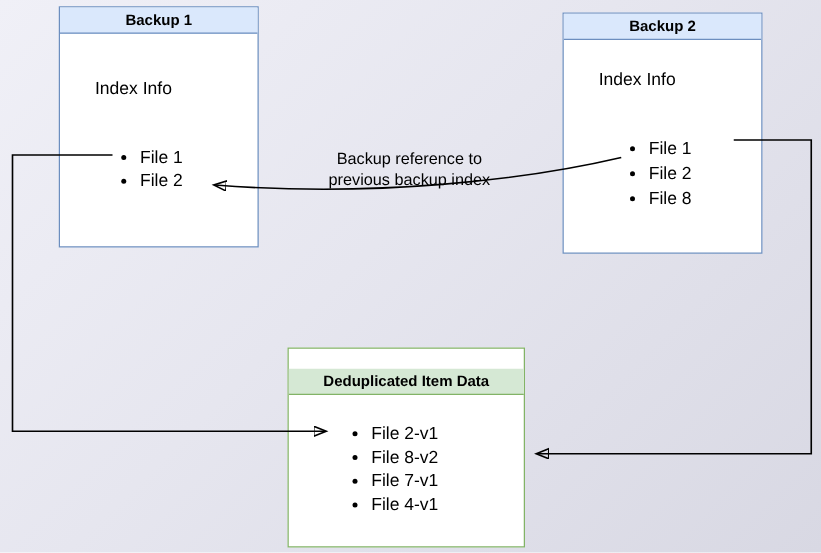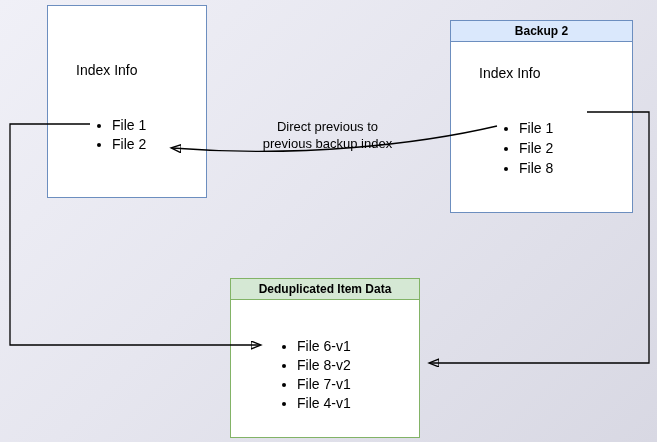--- a/index.html
+++ b/index.html
@@ -21,37 +21,37 @@
   .box .header{
     height:20px;
     line-height:20px;
     text-align:center;
     font-size:12px;
     font-weight:bold;
     background:#dae8fc;
     border-bottom:1px solid #6c8ebf;
   }
   .box.green{border-color:#82b366;}
-  .box.green .header{background:#d5e8d4;border-bottom-color:#82b366;}
+  .box.green .header{background:#d5e8d4;border-bottom-color:#82b366;margin-top:16px;}
   .index-label{
     position:absolute;
     font-size:14px;
   }
   ul.file-list{
     position:absolute;
     margin:0;
     padding-left:18px;
     font-size:14px;
     list-style:disc;
   }
   ul.file-list li{line-height:19px;}
   #backup1-box{left:47px;top:5px;width:160px;height:193px;}
   #backup1-box .index-label{left:28px;top:56px;}
   #backup1-box ul.file-list{left:46px;top:110px;}
-  #backup2-box{left:450px;top:20px;width:183px;height:193px;}
+  #backup2-box{left:450px;top:10px;width:160px;height:193px;}
   #backup2-box .index-label{left:28px;top:44px;}
   #backup2-box ul.file-list{left:50px;top:97px;}
   ul.file-list.wide li{line-height:20px;}
   #dedup-box{left:230px;top:278px;width:190px;height:160px;}
   #dedup-box ul.file-list{left:48px;top:58px;}
   .annotation{
     position:absolute;
     left:240px;top:118px;width:175px;
     text-align:center;
     font-size:13px;
@@ -64,49 +64,50 @@
     pointer-events:none;
   }
   svg.arrows path{stroke:#000;stroke-width:1.3;fill:none;}
 </style>
 </head>
 <body>
 
 <div class="canvas">
 
   <div class="box" id="backup1-box">
+    <div class="header">Backup 1</div>
     <div class="index-label">Index Info</div>
     <ul class="file-list">
       <li>File 1</li>
       <li>File 2</li>
     </ul>
   </div>
 
   <div class="box" id="backup2-box">
     <div class="header">Backup 2</div>
     <div class="index-label">Index Info</div>
     <ul class="file-list wide">
       <li>File 1</li>
       <li>File 2</li>
       <li>File 8</li>
     </ul>
   </div>
 
   <div class="box green" id="dedup-box">
     <div class="header">Deduplicated Item Data</div>
     <ul class="file-list">
-      <li>File 6-v1</li>
+      <li>File 2-v1</li>
       <li>File 8-v2</li>
       <li>File 7-v1</li>
       <li>File 4-v1</li>
     </ul>
   </div>
 
   <div class="annotation">
-    <div>Direct previous to</div>
+    <div>Backup reference to</div>
     <div>previous backup index</div>
   </div>
 
   <svg class="arrows" viewBox="0 0 657 442">
     <defs>
       <marker id="arrowhead" markerUnits="userSpaceOnUse" markerWidth="12" markerHeight="10" refX="9" refY="4" orient="auto">
         <path d="M0,0 L10,4 L0,8 Z" fill="#000" stroke="none"></path>
       </marker>
     </defs>
 

